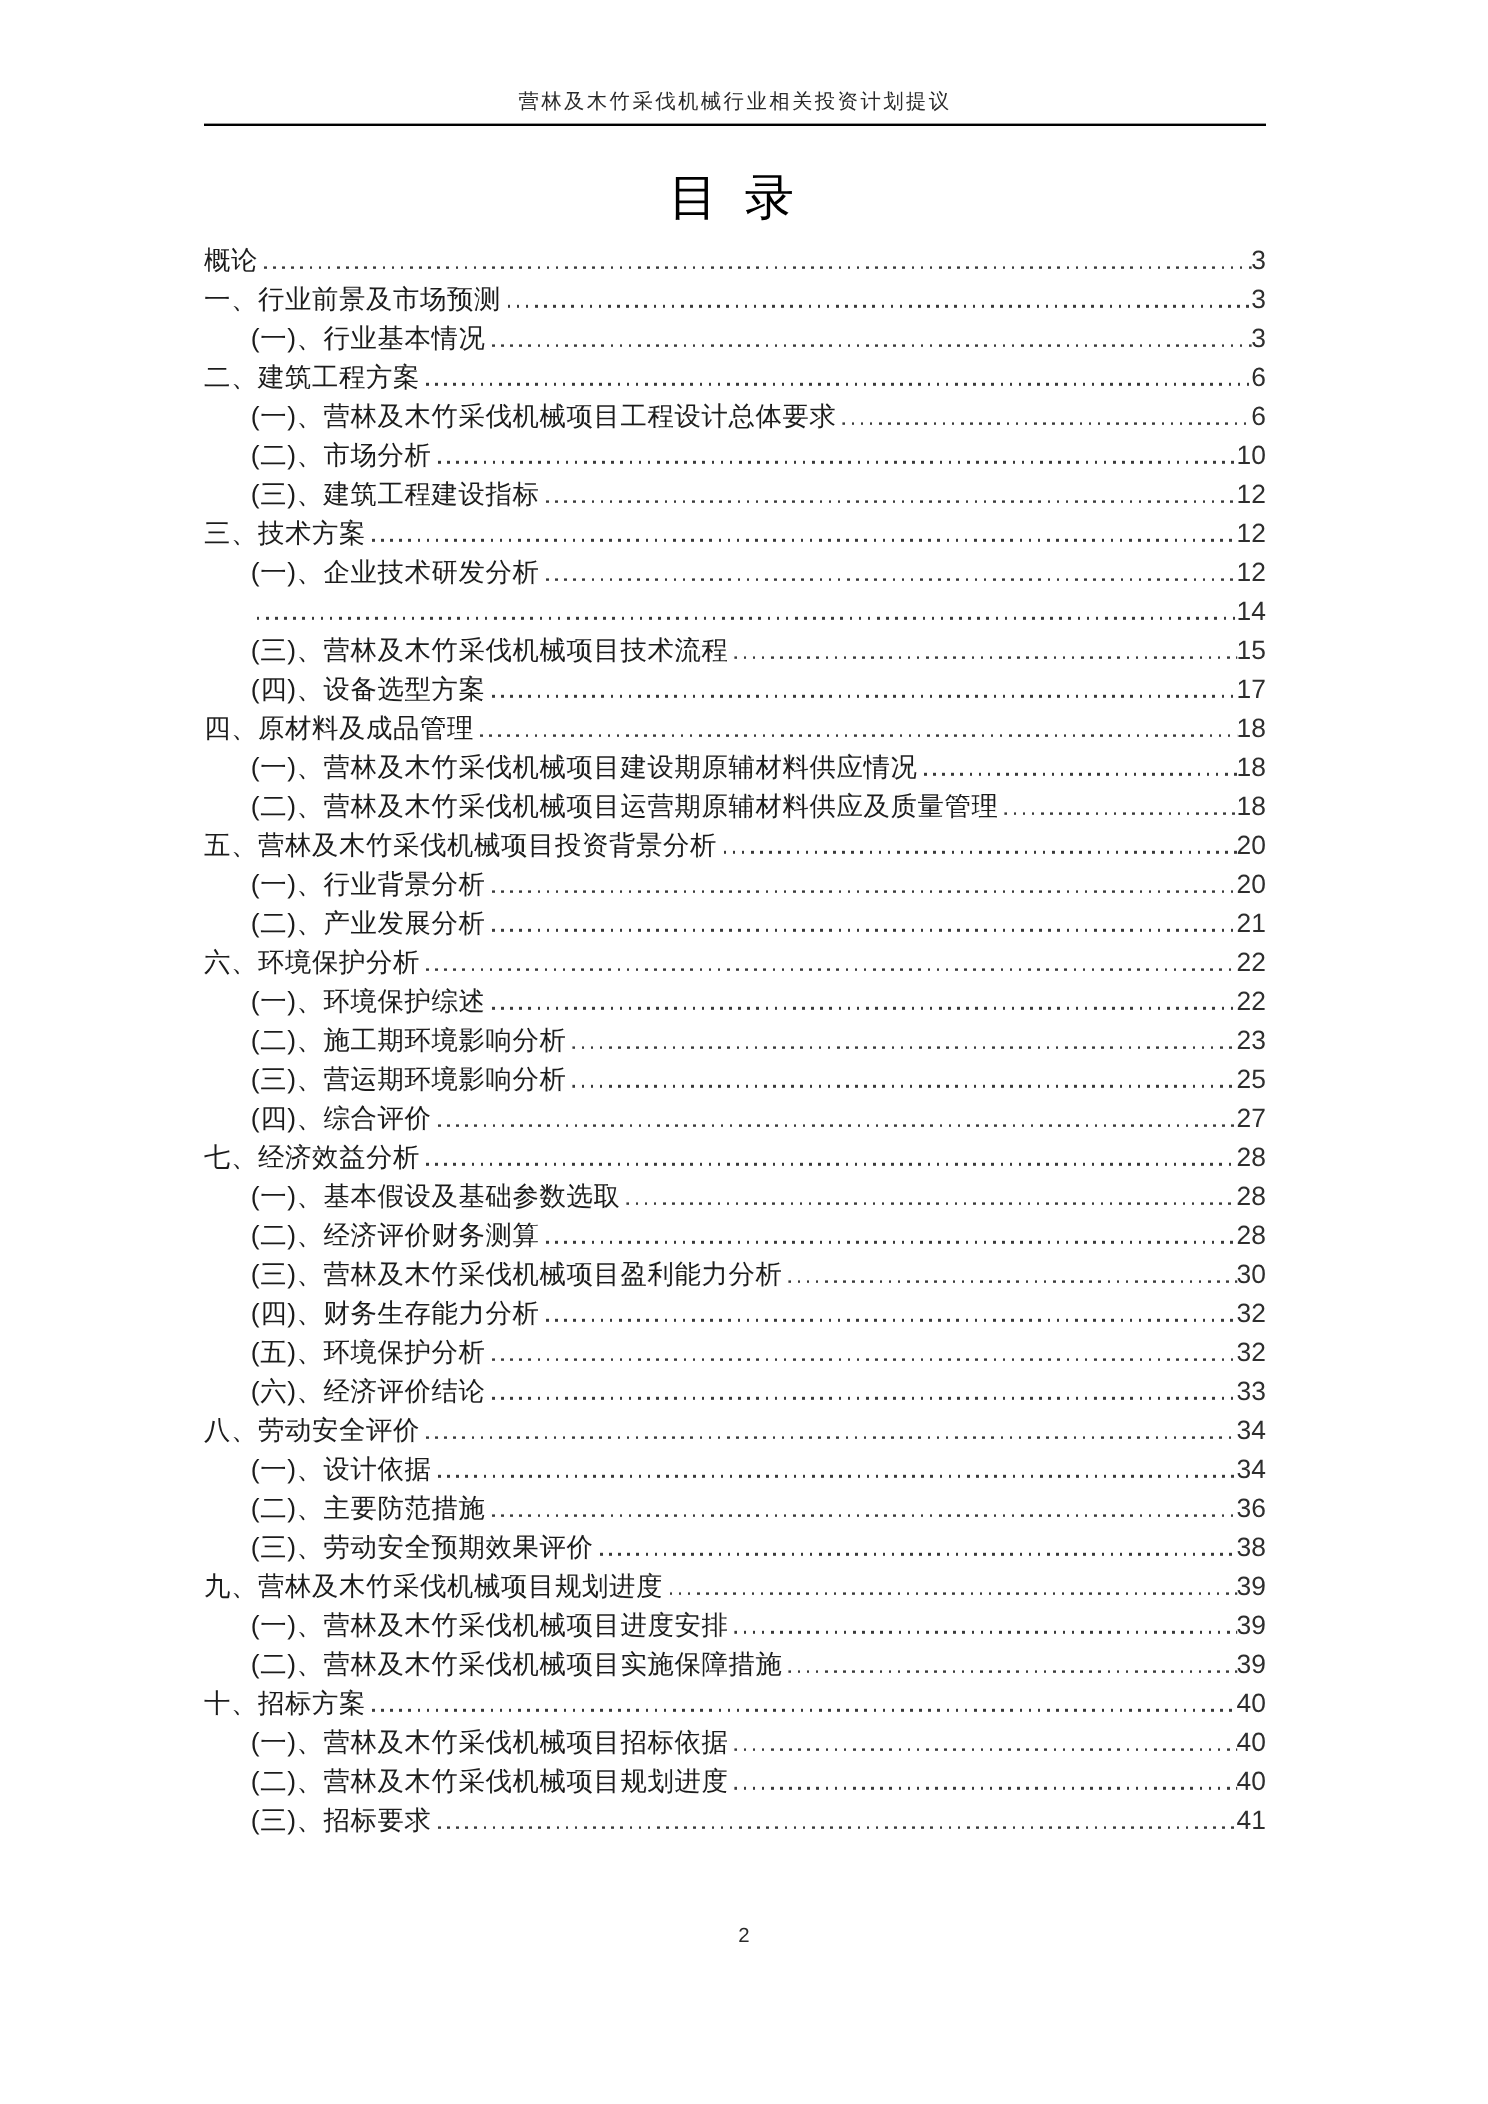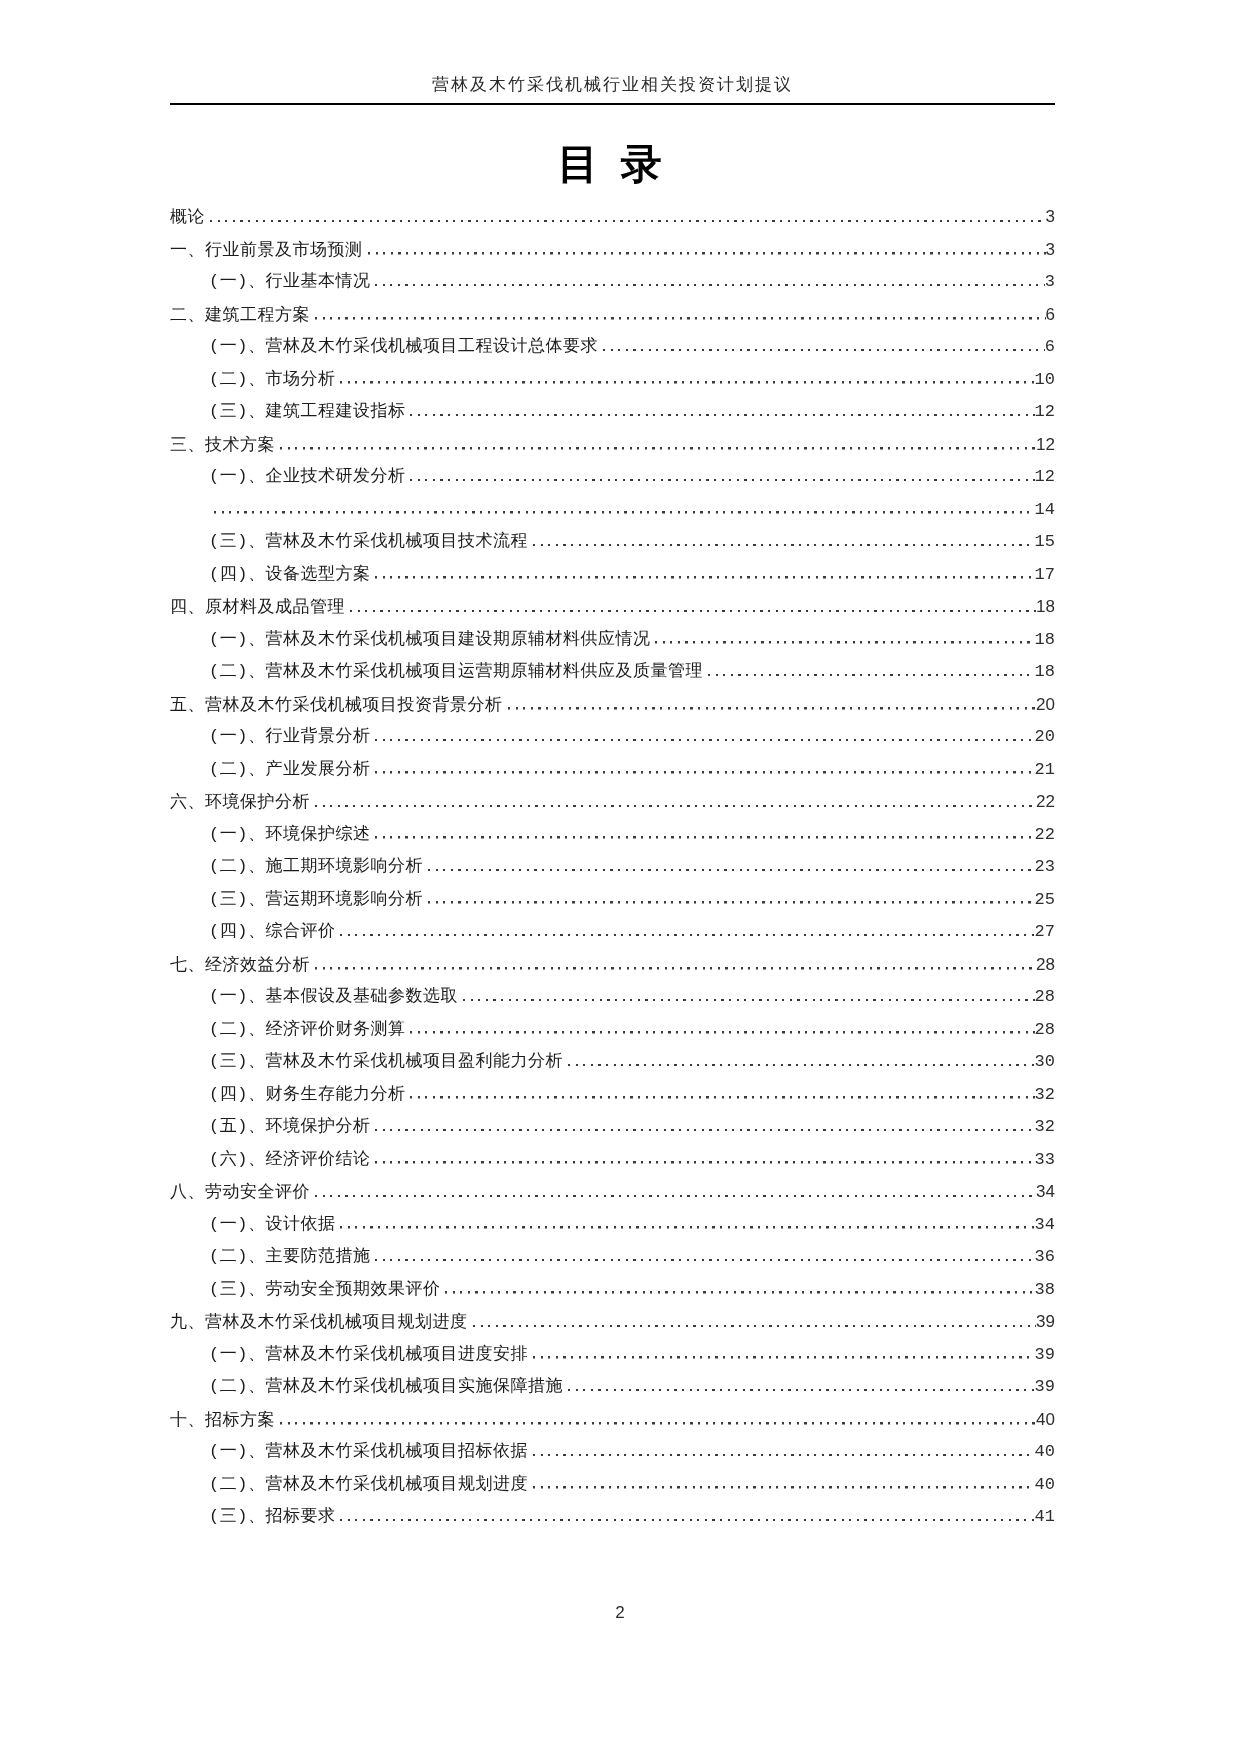--- a/index.html
+++ b/index.html
@@ -32,42 +32,41 @@
   .doc-header-rule {
     margin-top: 7px;
     border-bottom: 2px solid #000000;
     height: 0;
   }
   
   .toc-title {
     margin: 36px 0 14px 0;
     text-align: center;
     font-family: "Liberation Serif", "DejaVu Serif", serif;
-    font-weight: 700;
+    font-weight: 400;
     font-size: 41px;
     letter-spacing: 6px;
     color: #000000;
     line-height: 46px;
   }
   
   .toc-list {
     margin-top: 8px;
   }
   .toc-row {
     display: flex;
     align-items: baseline;
     height: 32.5px;
-    font-size: 17px;
+    font-size: 22px;
     line-height: 32.5px;
     color: #1c1c1c;
     white-space: nowrap;
   }
   .toc-row.level-1 {
     padding-left: 39px;
-    font-family: Liberation Mono, monospace;
   }
   .toc-label {
     flex: 0 0 auto;
     letter-spacing: 0.5px;
   }
   .toc-leader {
     flex: 1 1 auto;
     height: 2.5px;
     min-width: 12px;
     margin-left: 5px;

